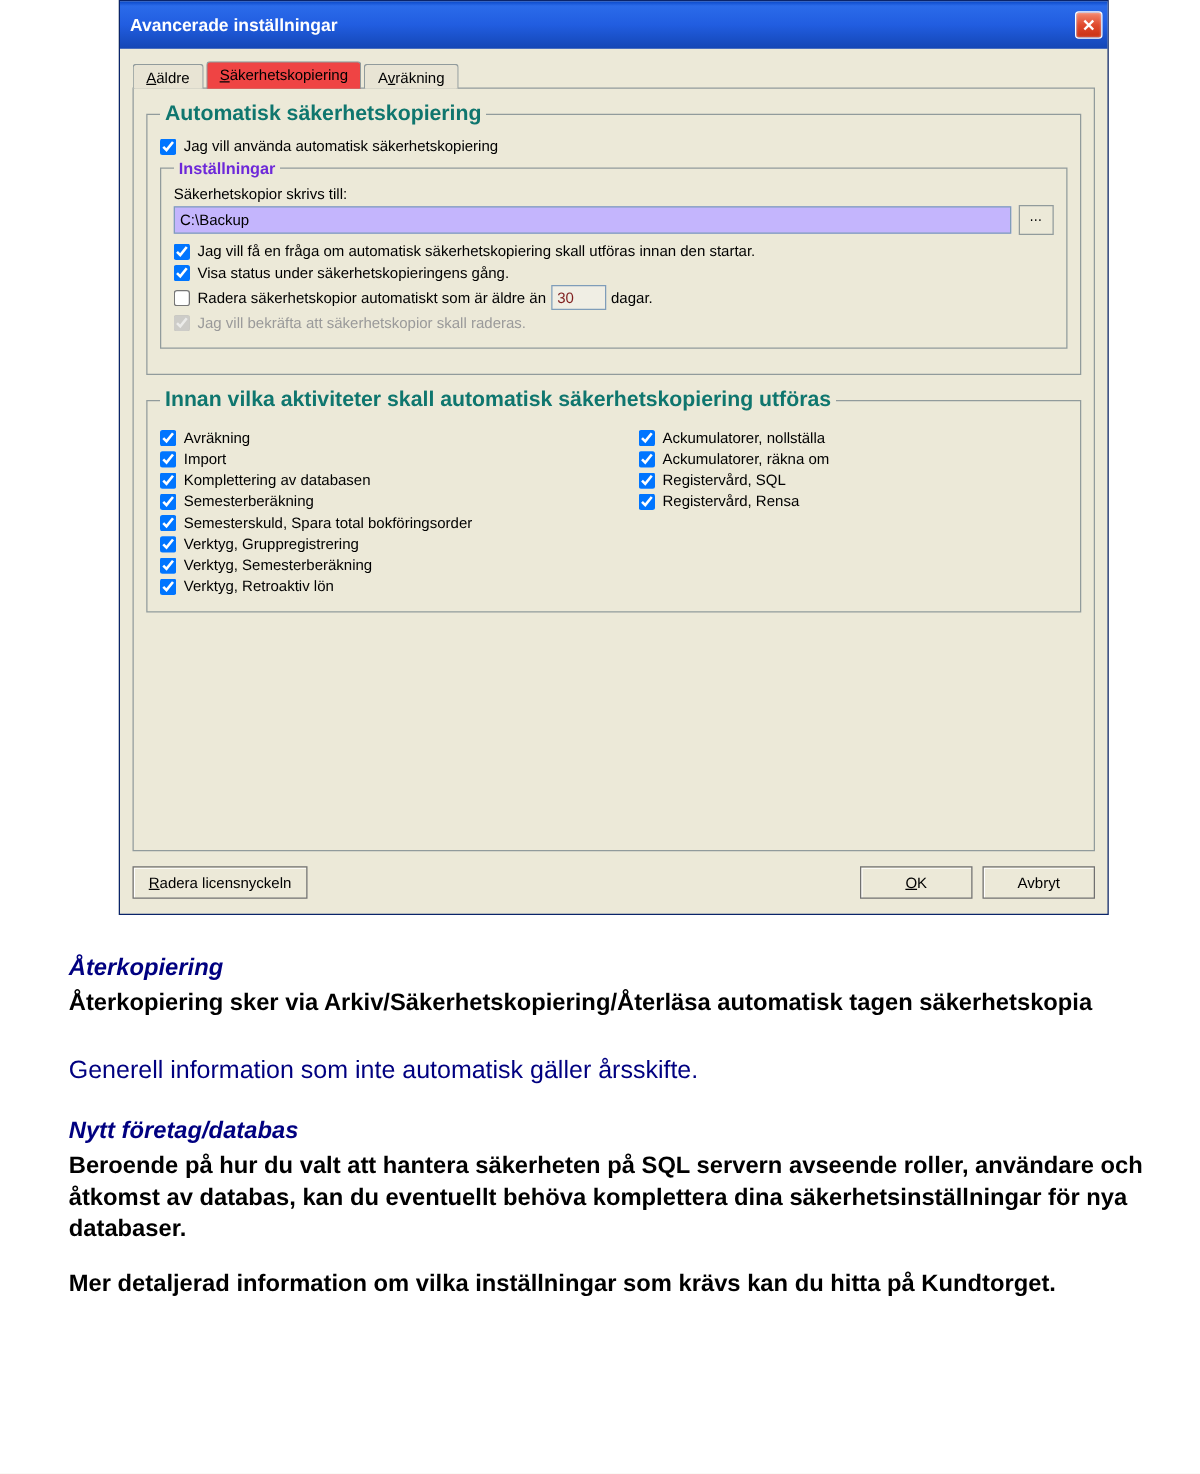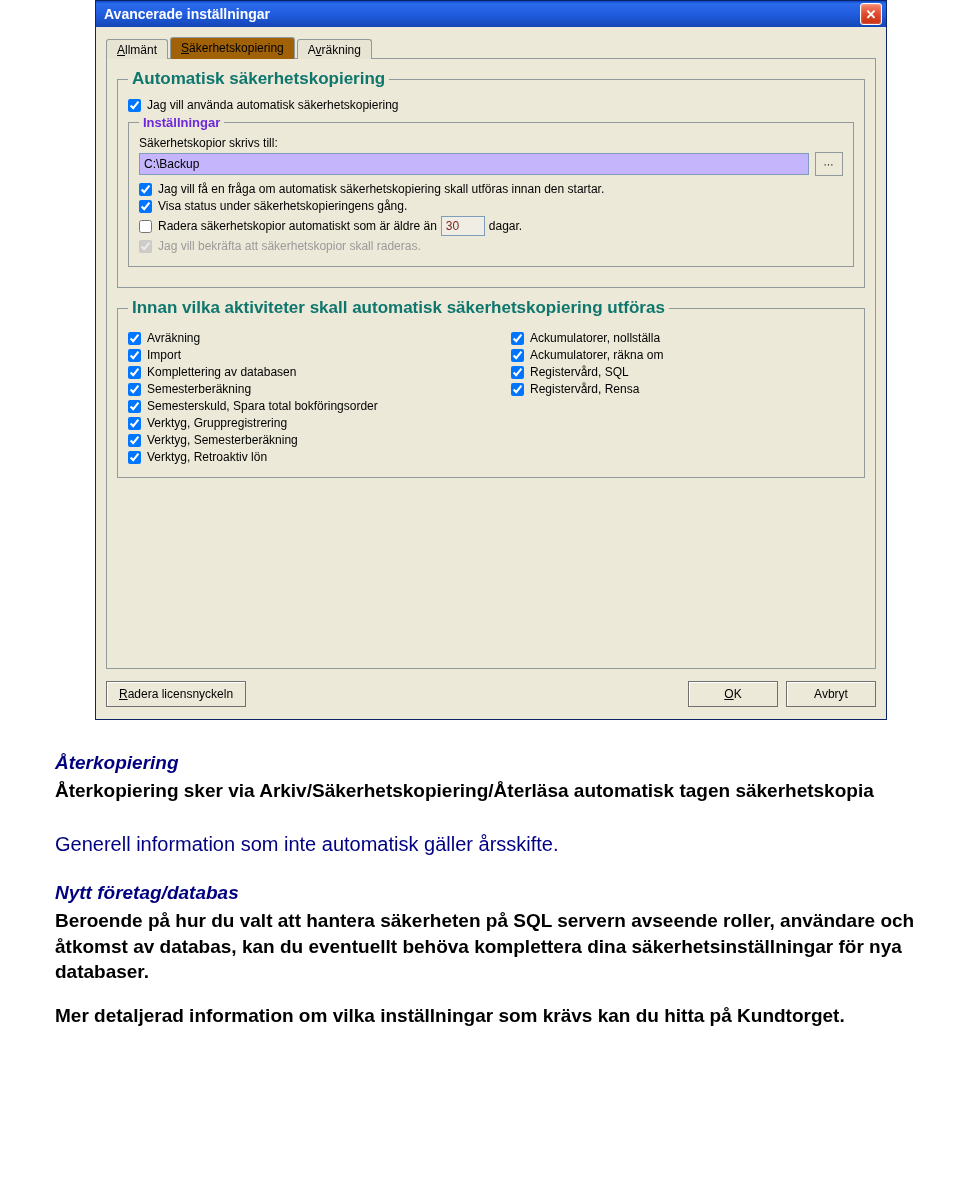--- a/index.html
+++ b/index.html
@@ -17,21 +17,21 @@
     width: 790px;
     border: 1px solid #0A246A;
     background: #ECE9D8;
   }
   .titlebar {
     display: flex;
     align-items: center;
     justify-content: space-between;
     background: linear-gradient(to bottom, #0A48C8 0%, #2B6BEA 10%, #215DE0 50%, #1446B5 100%);
     color: #fff;
-    height: 26px;
+    height: 38px;
     padding: 0 4px 0 8px;
     font-weight: bold;
     font-size: 14px;
   }
   .close-btn {
     width: 20px;
     height: 20px;
     background: linear-gradient(to bottom, #F48A71, #E04A2E 50%, #C82F12);
     border: 1px solid #fff;
     border-radius: 3px;
@@ -49,21 +49,21 @@
     color: #000;
   }
   .tabs {
     display: flex;
     align-items: flex-end;
     margin-bottom: -1px;
     position: relative;
     z-index: 2;
   }
   .tab {
-    background: #a16207;
+    background: #ef4444;
     border: 1px solid #919B9C;
     border-bottom: none;
     border-radius: 3px 3px 0 0;
     padding: 3px 10px 4px 10px;
     margin-right: 2px;
     font-size: 12px;
   }
   .tab.inactive {
     background: #E8E4D4;
     margin-top: 2px;
@@ -205,21 +205,21 @@
     <div class="titlebar">
       <span>Avancerade inställningar</span>
       <div class="close-btn">
         <span>✕</span>
       </div>
     </div>
 
     <div class="client-area">
 
       <div class="tabs">
-        <div class="tab inactive"><span class="u">A</span><span>llmänt</span></div>
+        <div class="tab inactive"><span class="u">A</span><span>äldre</span></div>
         <div class="tab"><span class="u">S</span><span>äkerhetskopiering</span></div>
         <div class="tab inactive"><span>A</span><span class="u">v</span><span>räkning</span></div>
       </div>
 
       <div class="tab-panel">
 
         <fieldset class="bold">
           <legend>Automatisk säkerhetskopiering</legend>
 
           <div class="row">

